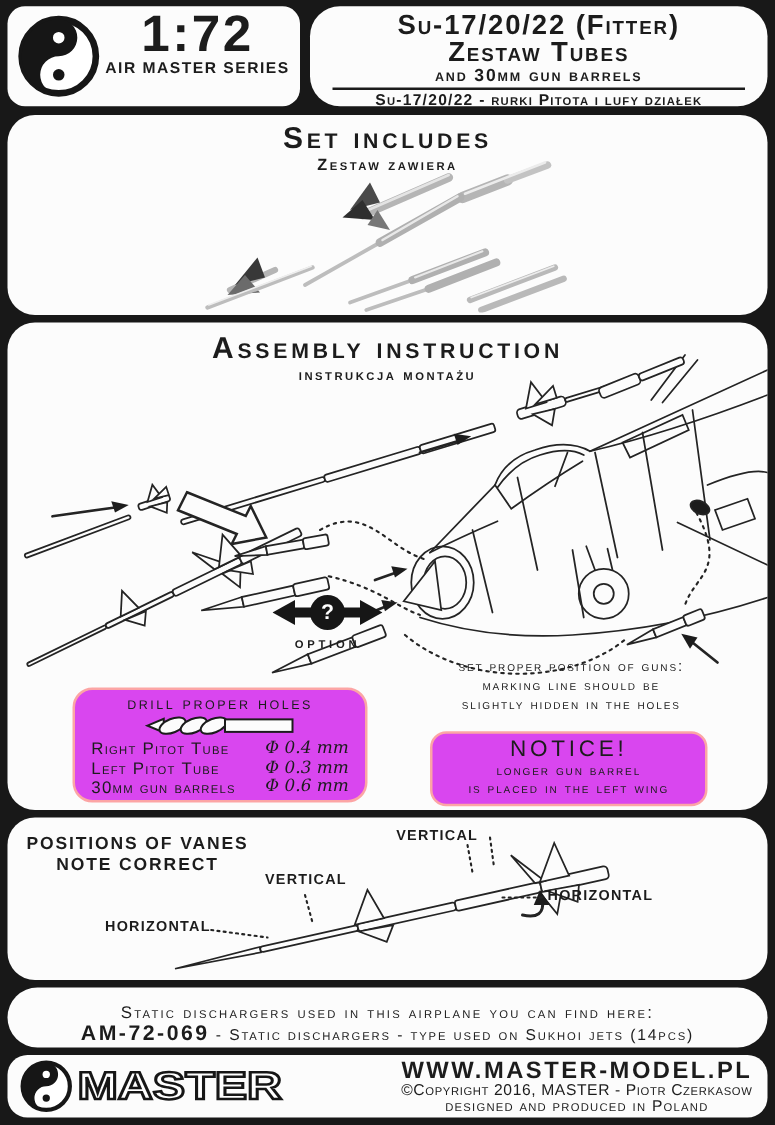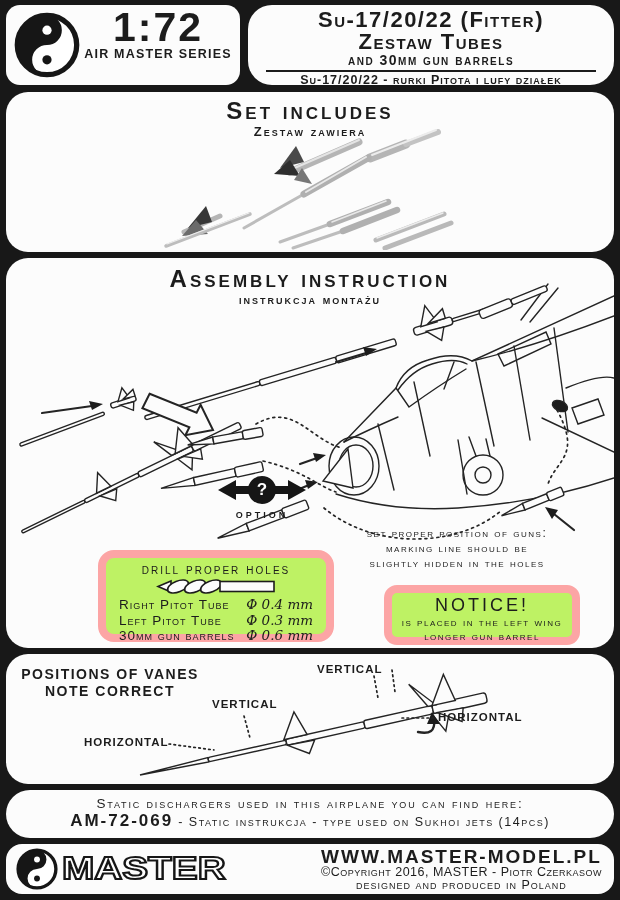--- a/index.html
+++ b/index.html
@@ -20,32 +20,32 @@
   .t3{font-size:14px;font-weight:bold;letter-spacing:1.5px;line-height:15px;}
   .hdr-rule{width:330px;border:none;border-top:2px solid #1c1c1c;margin:2px auto 2px auto;}
   .t4{font-size:12.5px;font-weight:bold;letter-spacing:1px;line-height:13px;}
   
   .big-title{font-size:24px;font-weight:bold;letter-spacing:3px;line-height:26px;}
   .sub-title{font-size:13px;font-weight:bold;letter-spacing:2px;line-height:15px;}
   
   .p-set{top:92px;height:160px;padding-top:6px;}
   .p-asm{top:258px;height:390px;padding-top:8px;}
   .p-vanes{top:654px;height:130px;}
-  .p-disch{top:790px;height:48px;border-radius:24px;padding-top:6px;}
+  .p-disch{top:790px;height:48px;border-radius:24px;padding-top:12px;}
   .p-foot{top:844px;height:50px;border-radius:16px;}
   .abs{position:absolute;}
   svg{display:block;}
   
-  .outline-box{position:absolute;border:8px solid #fca5a5;border-radius:16px;background:#bef264;box-sizing:border-box;margin-left:40px;}
+  .outline-box{position:absolute;border:2px solid #fca5a5;border-radius:16px;background:#d946ef;box-sizing:border-box;}
   .drill-box{left:52px;top:292px;width:236px;height:92px;padding-top:3px;}
   .drill-title{font-size:14.5px;letter-spacing:2px;line-height:16px;}
   .drill-rows{margin-top:2px;padding:0 13px;}
   .drill-row{display:flex;justify-content:space-between;font-size:13.5px;line-height:15.5px;letter-spacing:1px;}
   .dia{font-family:"DejaVu Serif",serif;font-style:italic;font-size:13.5px;letter-spacing:0;}
-  .notice-box{left:338px;top:327px;width:196px;height:60px;border-radius:13px;padding-top:2px;}
+  .notice-box{left:338px;top:327px;width:222px;height:60px;border-radius:13px;padding-top:2px;}
   .notice-title{font-size:18px;letter-spacing:3px;line-height:21px;}
   .notice-line{font-size:12px;letter-spacing:1.5px;line-height:13.5px;}
   .guns-note{left:326px;top:268px;width:250px;font-size:12px;letter-spacing:1.5px;line-height:15px;text-align:center;}
   
   .option{left:212px;top:216px;width:88px;text-align:center;}
   .option-q{position:absolute;left:0;top:1px;width:88px;height:30px;font-size:17px;font-weight:bold;color:#fff;line-height:30px;text-align:center;}
   .option-label{font-size:13px;font-weight:bold;letter-spacing:3px;margin-top:0px;}
   
   .vanes-note{left:14px;top:12px;width:180px;font-size:14px;font-weight:bold;letter-spacing:1.5px;line-height:17px;text-align:center;}
   .vane-label{position:absolute;font-size:11.5px;font-weight:bold;letter-spacing:1px;}
@@ -292,22 +292,22 @@
         </div>
         <div class="drill-row">
           <span class="sc">30mm gun barrels</span>
           <span class="dia">Φ 0.6 mm</span>
         </div>
       </div>
     </div>
 
     <div class="outline-box notice-box ctr">
       <div class="notice-title">NOTICE!</div>
+      <div class="notice-line sc">longer gun barrel</div>
       <div class="notice-line sc">is placed in the left wing</div>
-      <div class="notice-line sc">longer gun barrel</div>
     </div>
   </div>
 
   <div class="panel p-vanes">
     <svg class="abs" style="left:0;top:0;" width="608" height="130" viewBox="0 0 608 130">
       <g fill="none" stroke="#242424" stroke-width="1.4" stroke-linecap="round">
         <g transform="translate(134,121) rotate(-12.6)">
           <polygon points="0,0 70,-2.2 70,2.2" fill="#fcfcfc"></polygon>
           <rect x="70" y="-2.2" width="80" height="4.4" rx="2" fill="#fcfcfc"></rect>
           <rect x="150" y="-3.2" width="80" height="6.4" rx="2" fill="#fcfcfc"></rect>
@@ -342,21 +342,21 @@
     <div class="vane-label" style="left:311px;top:9px;">VERTICAL</div>
     <div class="vane-label" style="left:206px;top:44px;">VERTICAL</div>
     <div class="vane-label" style="left:432px;top:57px;">HORIZONTAL</div>
     <div class="vane-label" style="left:78px;top:82px;">HORIZONTAL</div>
   </div>
 
   <div class="panel p-disch ctr">
     <div class="disch1 sc">Static dischargers used in this airplane you can find here:</div>
     <div class="disch2 sc">
       <span class="disch-code">AM-72-069</span>
-      <span>- Static instrukcja - type used on Sukhoi jets (14pcs)</span>
+      <span>- Static dischargers - type used on Sukhoi jets (14pcs)</span>
     </div>
   </div>
 
   <div class="panel p-foot">
     <div class="foot-inner">
       <svg width="42" height="42" viewBox="0 0 100 100">
         <circle cx="50" cy="50" r="45" fill="#fff" stroke="#161616" stroke-width="8"></circle>
         <path d="M50,5 a22.5,22.5 0 0 1 0,45 a22.5,22.5 0 0 0 0,45 a45,45 0 0 1 0,-90 z" fill="#161616"></path>
         <circle cx="50" cy="27.5" r="7" fill="#fff"></circle>
         <circle cx="50" cy="72.5" r="7" fill="#161616"></circle>

